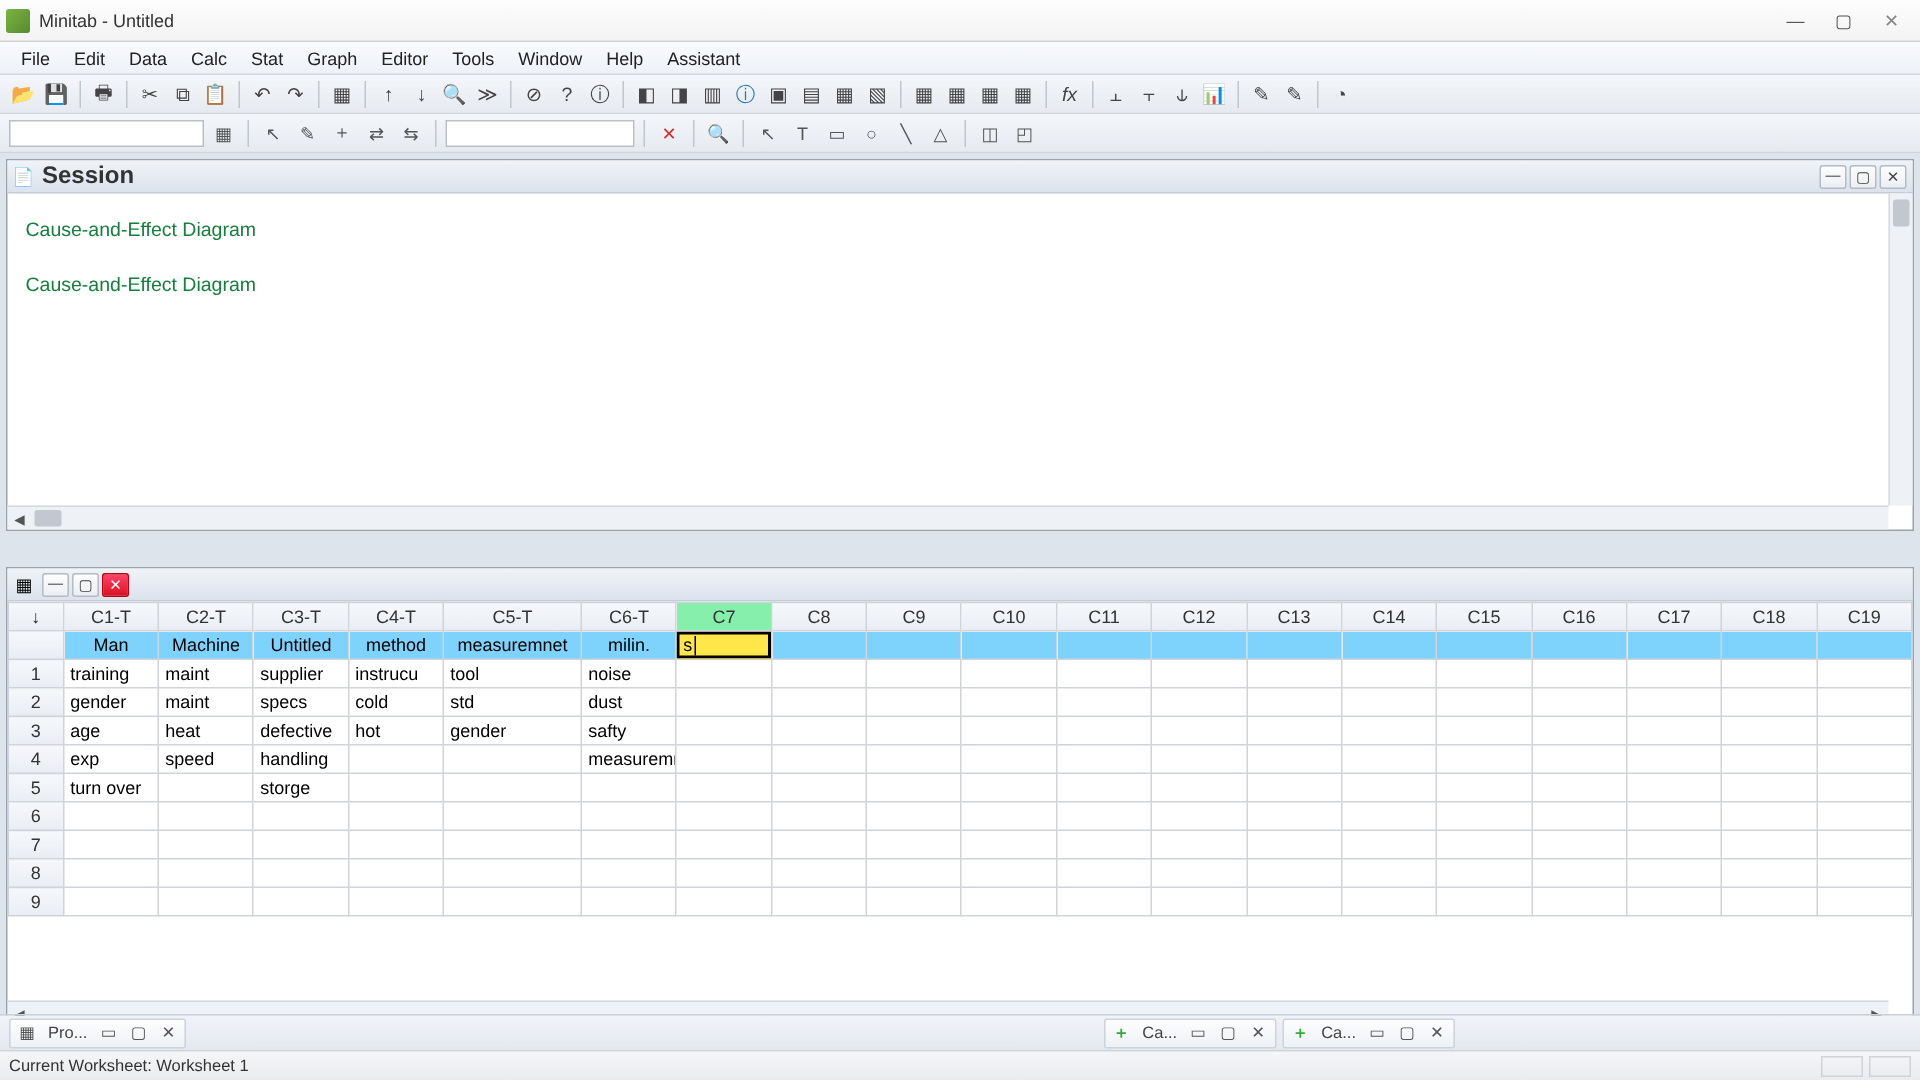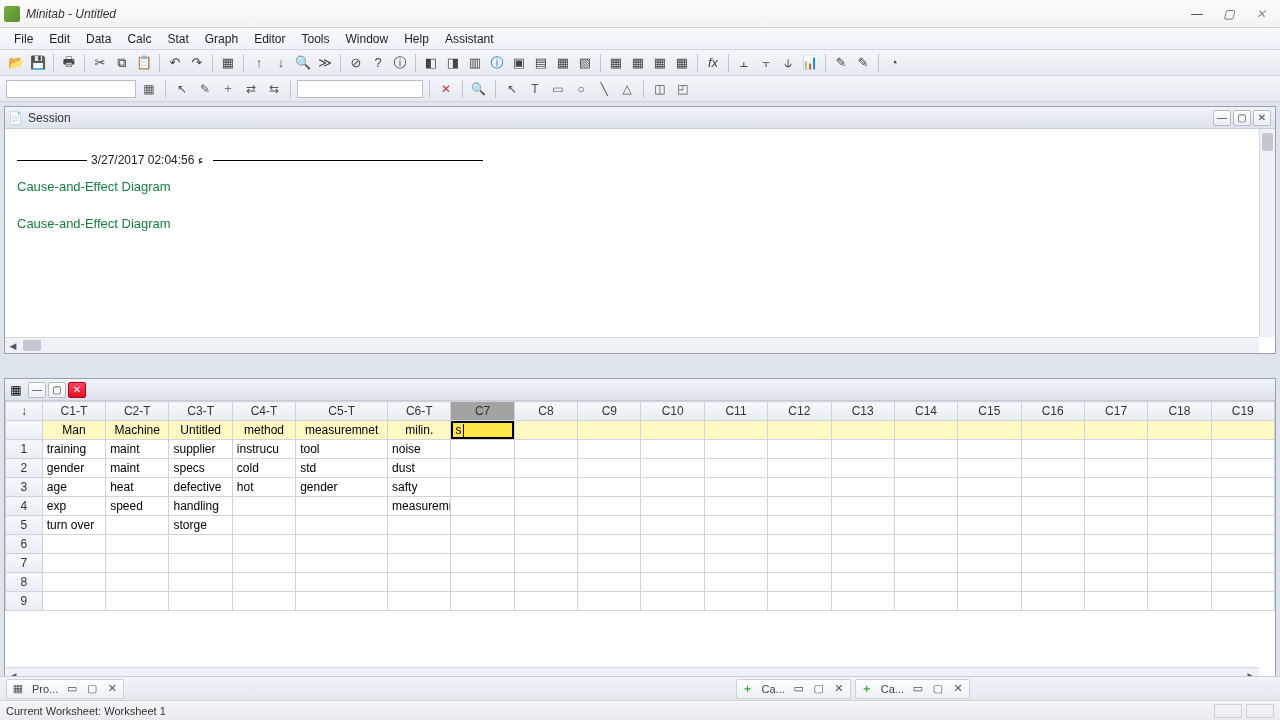--- a/index.html
+++ b/index.html
@@ -1,18 +1,18 @@
 <!DOCTYPE html>
 <html><head>
 <meta charset="utf-8">
 <style>
 * { box-sizing: border-box; margin: 0; padding: 0; font-family: 'Segoe UI', Tahoma, sans-serif; }
 body { background: #fff; font-size: 12px; overflow: hidden; width: 1280px; height: 720px; }
 
-.titlebar { height: 28px; background: linear-gradient(#fdfdfd,#f3f3f3); border-bottom: 1px solid #d0d0d0; display: flex; align-items: center; padding: 0 4px; font-style: italic; }
+.titlebar { height: 28px; background: linear-gradient(#fdfdfd,#f3f3f3); border-bottom: 1px solid #d0d0d0; display: flex; align-items: center; padding: 0 4px; }
 .titlebar .logo { width: 16px; height: 16px; background: linear-gradient(135deg,#7cb342,#558b2f); margin-right: 6px; border-radius: 2px; }
 .titlebar .title { font-size: 12px; color: #333; flex: 1; }
 .titlebar .winbtns { display: flex; gap: 2px; }
 .titlebar .winbtn { width: 30px; height: 20px; display: flex; align-items: center; justify-content: center; color: #555; font-size: 12px; }
 .titlebar .winbtn.close { color: #888; }
 
 .menubar { height: 22px; background: linear-gradient(#f8fafd,#eef2f8); border-bottom: 1px solid #d0d6dd; display: flex; align-items: center; padding: 0 6px; }
 .menubar .menu-item { padding: 2px 8px; font-size: 12px; color: #222; }
 
 .toolbar { height: 26px; background: linear-gradient(#f4f6fa,#e6eaf0); border-bottom: 1px solid #cfd5dc; display: flex; align-items: center; padding: 0 6px; gap: 2px; }
@@ -23,21 +23,21 @@
 .toolbar2 .combo { width: 130px; height: 18px; border: 1px solid #b8bfc8; background: #fff; }
 .toolbar2 .combo.in { width: 126px; }
 .toolbar2 .tb-btn { width: 20px; height: 20px; display:flex;align-items:center;justify-content:center; color:#555; font-size:12px; }
 .toolbar2 .tb-sep { width: 1px; height: 18px; background: #c0c6cd; margin: 0 3px; }
 
 .workspace { position: absolute; top: 102px; bottom: 32px; left: 0; right: 0; background: #dde4ec; padding: 4px; display: flex; flex-direction: column; gap: 4px; }
 
 .panel { background: #fff; border: 1px solid #9aa3ad; display: flex; flex-direction: column; }
 .panel-header { height: 22px; background: linear-gradient(#f0f3f8,#dce3ec); border-bottom: 1px solid #c4ccd6; display: flex; align-items: center; padding: 0 4px; }
 .panel-header .picon { width: 14px; height: 14px; margin-right: 5px; display: inline-flex; align-items:center; justify-content:center; }
-.panel-header .ptitle { font-size: 12px; color: #333; flex: 1; }
+.panel-header .ptitle { font-size: 16px; color: #333; flex: 1; font-weight: bold; }
 .panel-header .pbtns { display: flex; gap: 2px; }
 .panel-header .pbtn { width: 18px; height: 16px; border: 1px solid #b4bcc6; background: linear-gradient(#fdfdfd,#eceff3); display:flex; align-items:center; justify-content:center; font-size:10px; color:#444; border-radius:2px; }
 .panel-header .pbtn.closebtn { background: linear-gradient(#f46,#d12); color:#fff; border-color:#b01; }
 
 .session-panel { flex: 0 0 248px; }
 .session-body { flex: 1; padding: 10px 12px; font-family: 'Courier New', monospace; font-size: 12px; color: #222; overflow: hidden; position: relative; }
 .session-body .hr-line { display: flex; align-items: center; margin: 14px 0 12px 0; }
 .session-body .hr-line .seg { height: 1px; background: #000; }
 .session-body .hr-line .seg.l { width: 70px; }
 .session-body .hr-line .seg.r { width: 270px; margin-left: 6px; }
@@ -50,23 +50,23 @@
 .session-hscroll .arr { width:16px; height:16px; display:inline-flex; align-items:center; justify-content:center; font-size:9px; color:#555; }
 .session-hscroll .hthumb { position:absolute; left:18px; top:2px; bottom:2px; width:18px; background:#c2c8d0; border-radius:2px; }
 
 .worksheet-panel { flex: 1; margin-top: 20px; }
 .ws-body { flex: 1; overflow: hidden; position: relative; }
 .ws-table { border-collapse: collapse; width: 100%; table-layout: fixed; }
 .ws-table th, .ws-table td { border: 1px solid #d0d4da; height: 19px; font-size: 12px; padding: 0 4px; text-align: left; white-space: nowrap; overflow: hidden; }
 .ws-table th { background: linear-gradient(#f6f8fb,#e9edf3); text-align: center; font-weight: normal; color: #333; }
 .ws-table th.rowh { width: 36px; }
 .ws-table td.rowh { background: linear-gradient(#f6f8fb,#e9edf3); text-align: center; color:#333; }
-.ws-table .namerow td { font-weight: normal; text-align: center; background:#fef9c3; }
+.ws-table .namerow td { font-weight: normal; text-align: center; background:#7dd3fc; }
 .ws-table .namerow td.rowh { background: linear-gradient(#f6f8fb,#e9edf3); font-weight:bold; }
-.ws-table th.sel { background: #a3a3a3; position:relative; }
+.ws-table th.sel { background: #86efac; position:relative; }
 .ws-table td.sel { background: #ffe74a; position:relative; }
 .sel-border { position:absolute; inset:0; border:2px solid #000; pointer-events:none; }
 .edit-cursor { display:inline-block; width:1px; height:13px; background:#000; vertical-align:middle; margin-left:2px; }
 .ws-hscroll { position:absolute; left:0; right:16px; bottom:0; height:16px; background:#eef1f5; border-top:1px solid #d4d9e0; }
 .ws-hscroll .arr { width:16px; height:16px; display:inline-flex; align-items:center; justify-content:center; font-size:9px; color:#555; position:absolute; }
 .ws-hscroll .arr.l { left:0; }
 .ws-hscroll .arr.r { right:0; }
 
 .bottombar { position: absolute; bottom: 20px; left: 0; right: 0; height: 24px; background: linear-gradient(#f0f3f8,#e4e9f0); border-top: 1px solid #c8cfd7; display: flex; align-items: center; padding: 0 6px; gap: 4px; }
 .bottombar .bgrp { display: flex; gap: 2px; align-items: center; border: 1px solid #cdd3db; border-radius: 2px; padding: 1px 2px; background: linear-gradient(#fdfdfd,#eef1f5); }
@@ -188,25 +188,20 @@
     <div class="panel-header">
       <span class="picon">📄</span>
       <span class="ptitle">Session</span>
       <div class="pbtns">
         <div class="pbtn">—</div>
         <div class="pbtn">▢</div>
         <div class="pbtn">✕</div>
       </div>
     </div>
     <div class="session-body">
-      <div class="hr-line">
-        <div class="seg l"></div>
-        <span class="ts">3/27/2017 02:04:56 ء</span>
-        <div class="seg r"></div>
-      </div>
       <div class="hdr">Cause-and-Effect Diagram</div>
       <div class="hdr">Cause-and-Effect Diagram</div>
     </div>
     <div class="session-scroll">
         <div class="sthumb"></div>
       </div>
     <div class="session-hscroll">
       <span class="arr">◀</span><div class="hthumb"></div>
     </div>
   </div>

